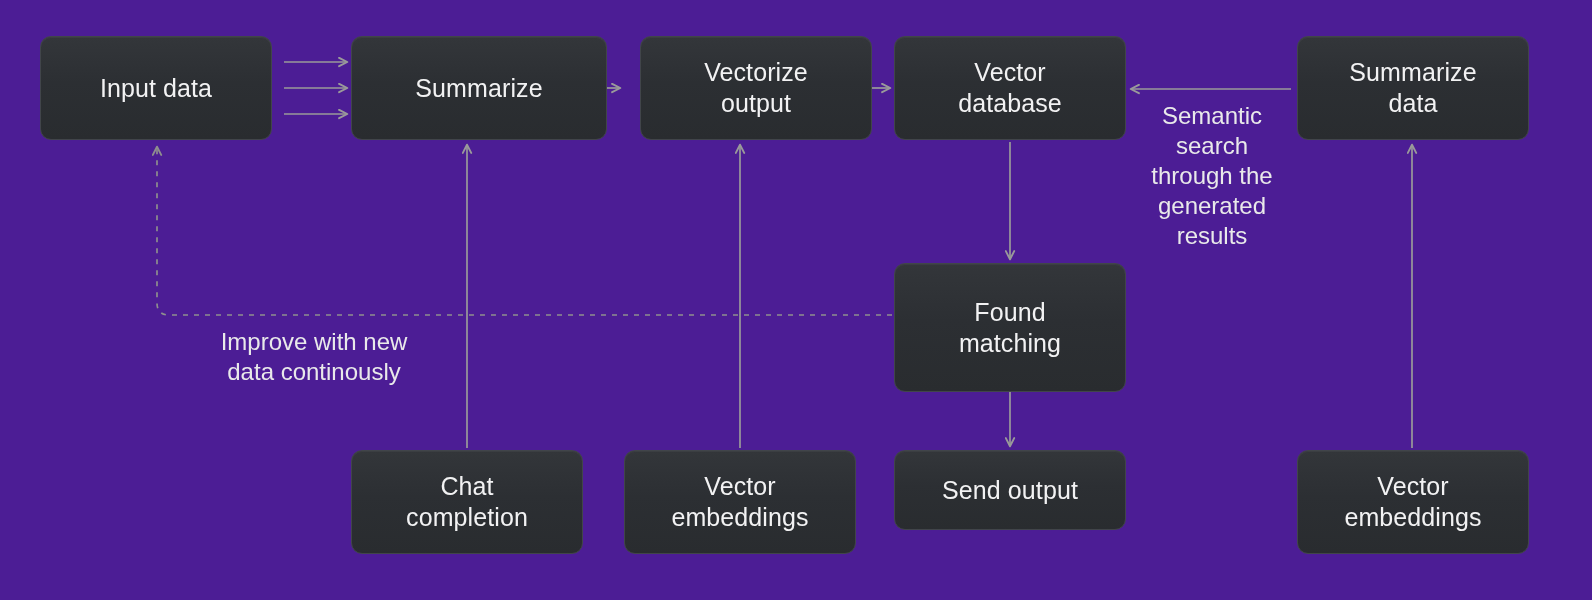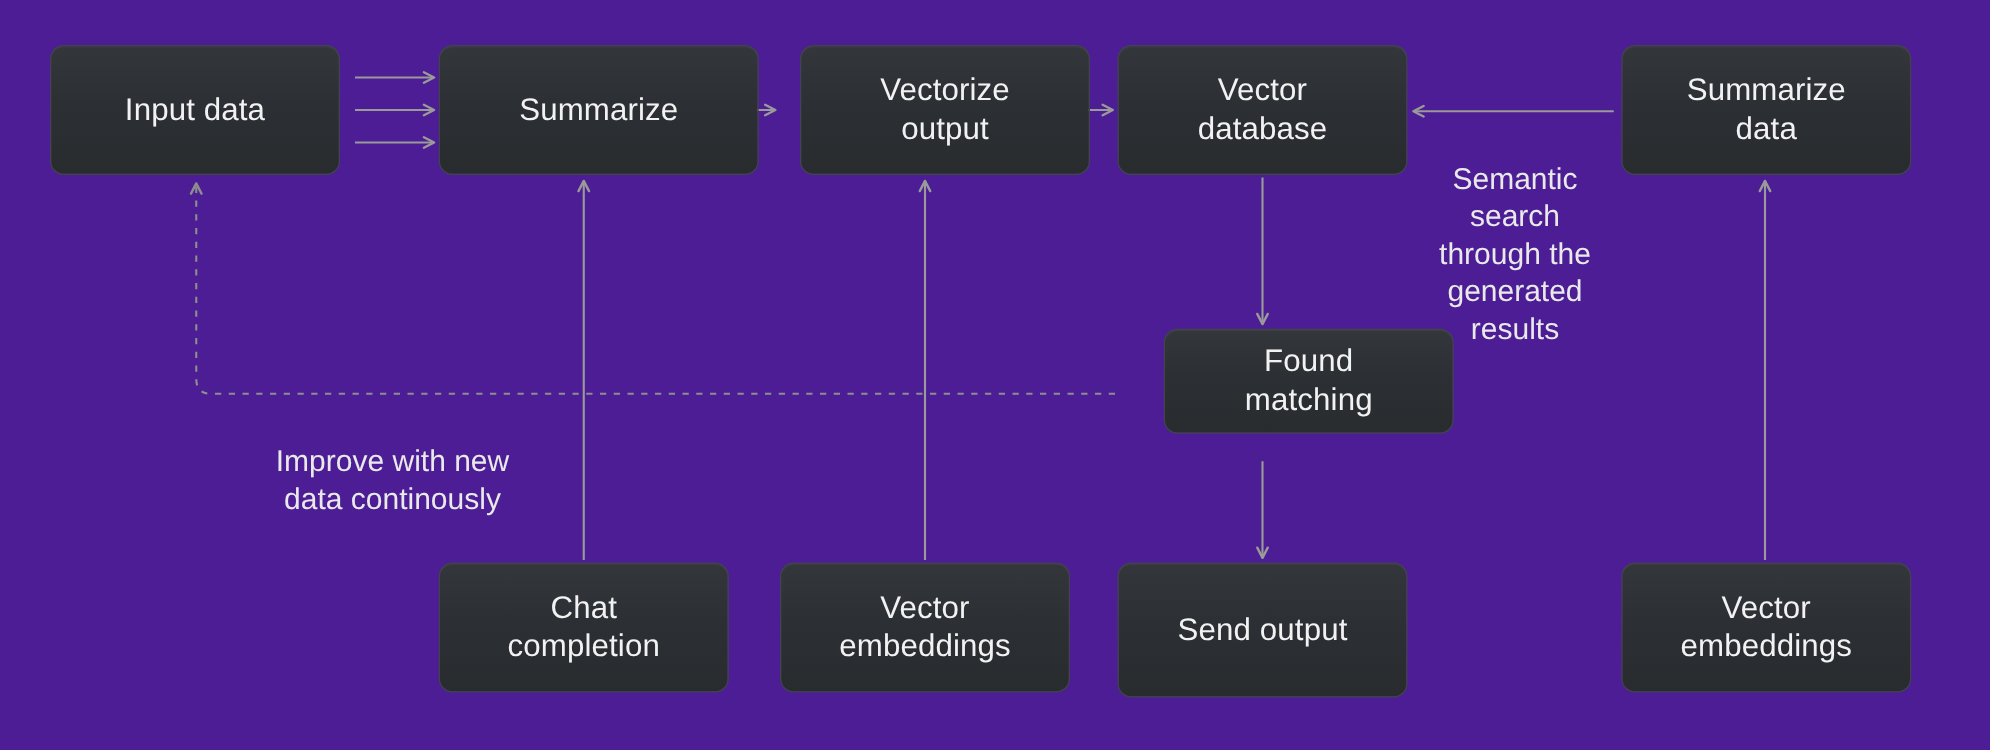--- a/index.html
+++ b/index.html
@@ -52,21 +52,20 @@
     padding: 0 10px;
   }
   .edge-label {
     position: absolute;
     color: #e9e9ea;
     font-size: 24px;
     line-height: 30px;
     text-align: center;
     white-space: pre-line;
     z-index: 3;
-    margin-top: 28px;
   }
 </style>
 </head>
 <body>
 
 <div id="canvas">
 
   <svg id="edges" viewBox="0 0 1592 600">
     <defs>
       <marker id="ah" markerWidth="11" markerHeight="11" refX="9.2" refY="5.5" orient="auto" markerUnits="userSpaceOnUse">
@@ -119,36 +118,36 @@
   <div class="node" style="left:894px; top:36px;  width:232px; height:104px;">
     <span class="node-label">Vector
 database</span>
   </div>
 
   <div class="node" style="left:1297px; top:36px; width:232px; height:104px;">
     <span class="node-label">Summarize
 data</span>
   </div>
 
-  <div class="node" style="left:894px; top:263px; width:232px; height:84px;margin-left:37px;">
+  <div class="node" style="left:894px; top:263px; width:232px; height:129px;">
     <span class="node-label">Found
 matching</span>
   </div>
 
   <div class="node" style="left:351px; top:450px; width:232px; height:104px;">
     <span class="node-label">Chat
 completion</span>
   </div>
 
   <div class="node" style="left:624px; top:450px; width:232px; height:104px;">
     <span class="node-label">Vector
 embeddings</span>
   </div>
 
-  <div class="node" style="left:894px; top:450px; width:232px; height:108px;">
+  <div class="node" style="left:894px; top:450px; width:232px; height:80px;">
     <span class="node-label">Send output</span>
   </div>
 
   <div class="node" style="left:1297px; top:450px; width:232px; height:104px;">
     <span class="node-label">Vector
 embeddings</span>
   </div>
 
   <div class="edge-label" style="left:1138px; top:101px; width:148px;">Semantic
 search

